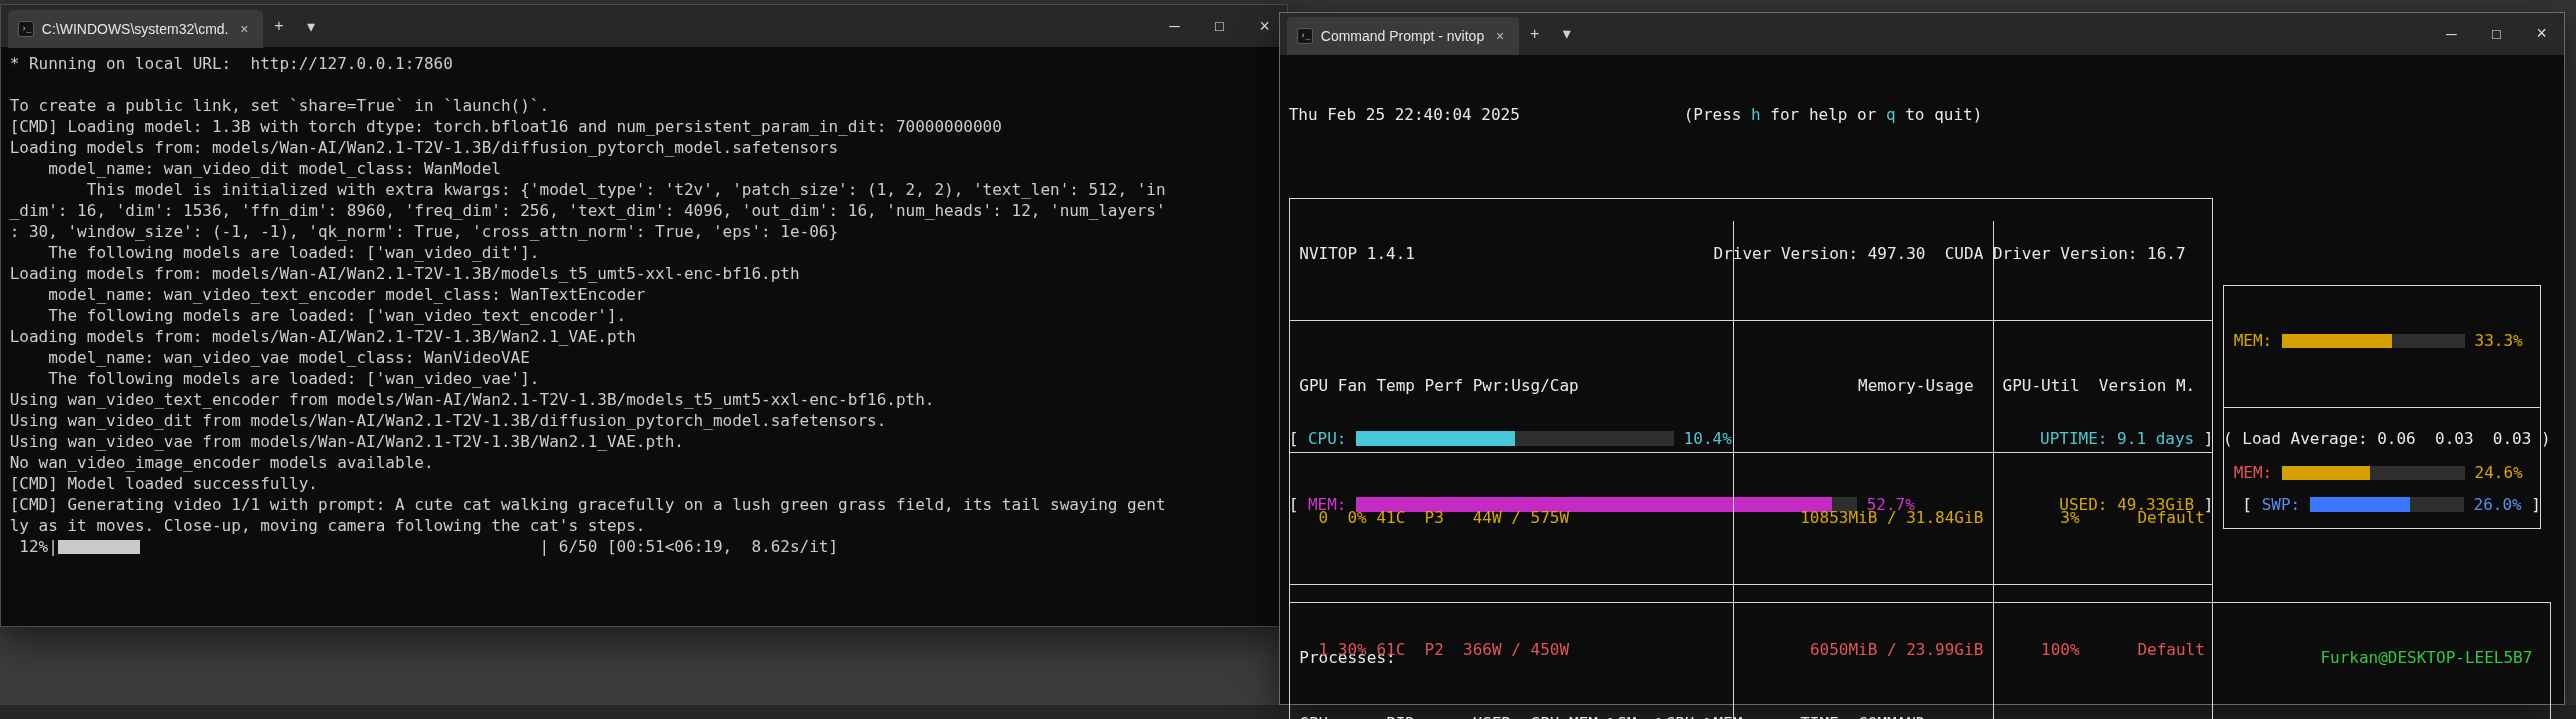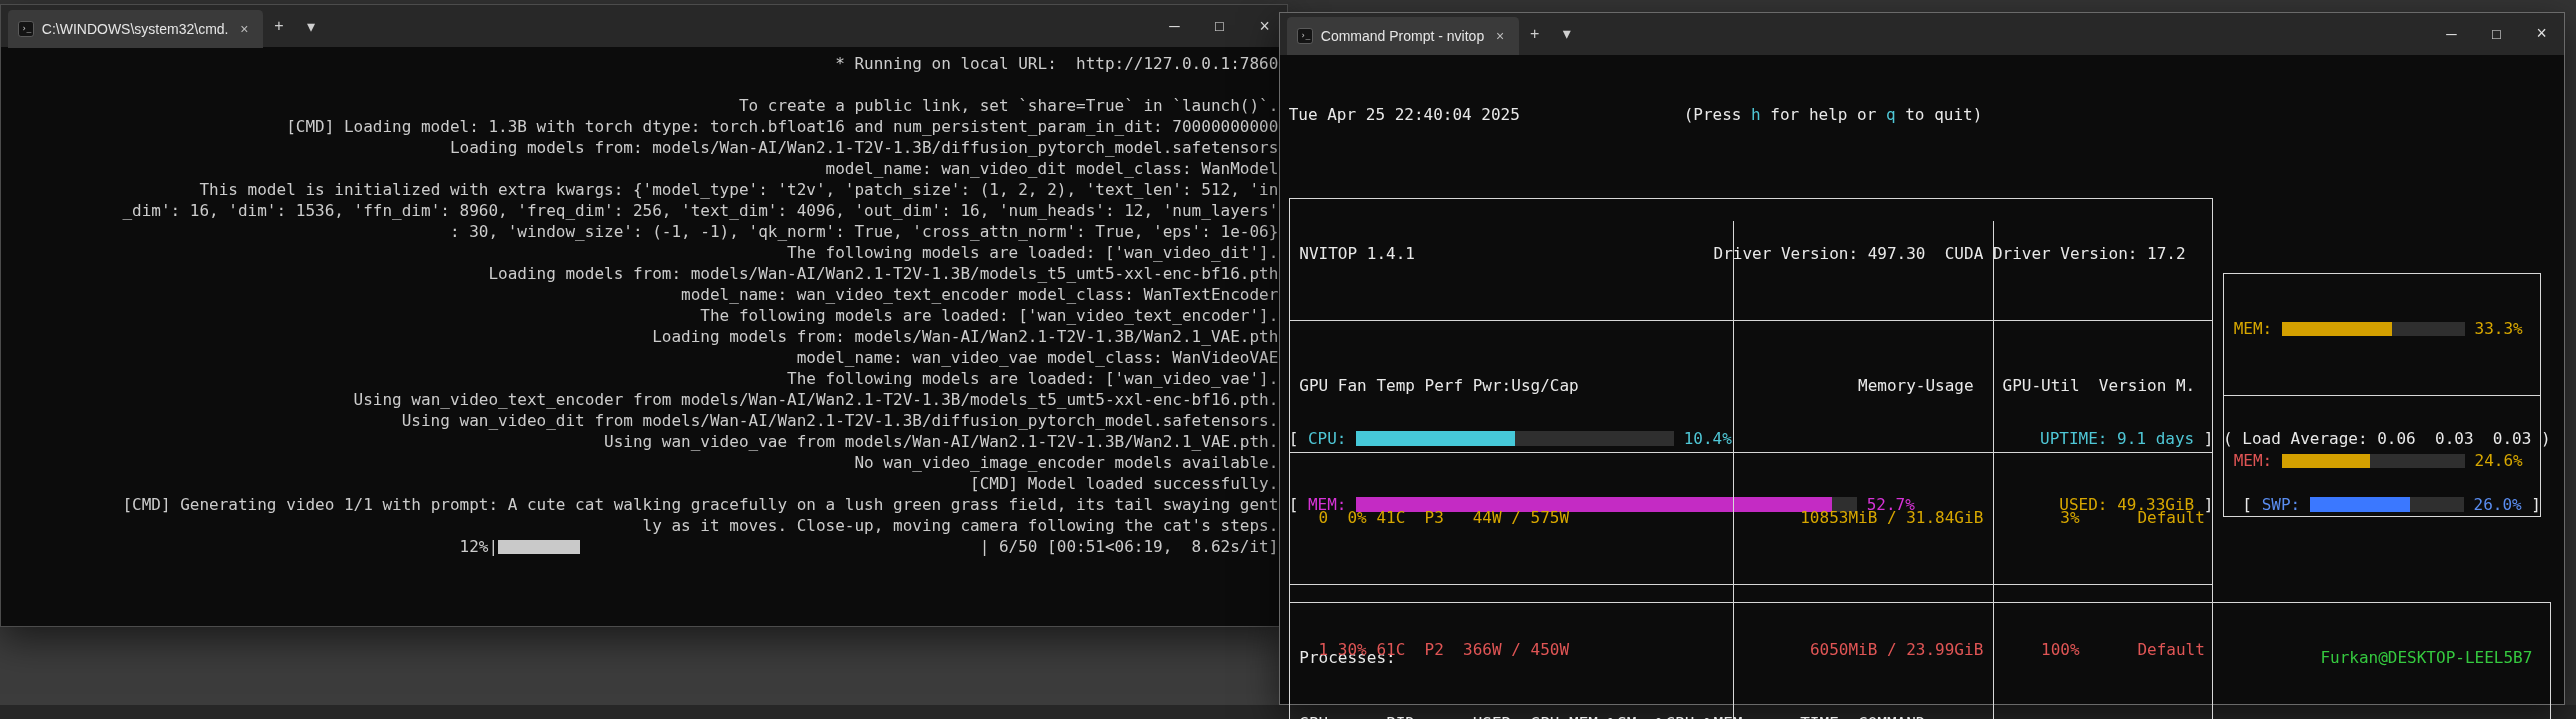--- a/index.html
+++ b/index.html
@@ -17,41 +17,41 @@
   .tab { display:flex; align-items:center; gap:7.3px; background:#3a3a3a; margin:4.4px 0 0 7.3px; padding:0 10.2px; border-radius:4.4px 4.4px 0 0; min-width:218px; max-width:306px; height:38px; }
   .tabicon { width:16px; height:16px; background:#141414; border:0.7px solid #5a5a5a; border-radius:2.9px; color:#ddd; font-size:8px; line-height:14.6px; text-align:center; font-family:"DejaVu Sans Mono", monospace; flex:0 0 auto; }
   .tabtitle { color:#e6e6e6; font-size:14px; white-space:nowrap; overflow:hidden; flex:1 1 auto; }
   .tabclose { color:#bdbdbd; font-size:14px; padding:1.5px 4.4px; border-radius:2.9px; flex:0 0 auto; }
   .tbbtn { color:#cfcfcf; font-size:16px; width:32px; display:flex; align-items:center; justify-content:center; }
   .wincontrols { margin-left:auto; display:flex; }
   .wc { width:45px; display:flex; align-items:center; justify-content:center; color:#e0e0e0; font-size:14.6px; }
   .wc.close { font-size:17.5px; }
 
   .termbody { font-family:"DejaVu Sans Mono", monospace; font-size:16px; color:#cccccc; padding:5.8px 8.7px; white-space:pre; overflow:hidden; }
-  .left .termbody  { line-height:21px;text-align:right; }
+  .left .termbody  { line-height:21px; }
   .right .termbody { line-height:22px; }
   .left  .tline { height:21px; white-space:pre; }
   .right .tline { height:22px; white-space:pre; }
 
   .c-fg  { color:#cccccc; }
   .c-wht { color:#e9e9e9; }
   .c-yel { color:#d7a700; }
   .c-red { color:#e05555; }
   .c-cyn { color:#4fc7d6; }
   .c-mag { color:#d633d6; }
   .c-grn { color:#35c93f; }
   .c-blu { color:#5a8df0;margin-top:13px; }
 
   .bar { display:inline-block; height:14.6px; vertical-align:-2.2px; }
 
   .topline { margin-bottom:5.8px; }
   .devicewrap { position:relative; height:156px; margin-bottom:7.3px; }
   .panel { border:0.7px solid #d8d8d8; }
   .panel.device { width:96ch; position:absolute; left:0; top:0; }
-  .panel.gauges { width:33ch; position:absolute; left:97ch; top:75px; }
+  .panel.gauges { width:33ch; position:absolute; left:97ch; top:87px; }
   .sep { height:22px; position:relative; }
   .sep::after { content:""; position:absolute; left:0; right:0; top:50%; border-top:0.7px solid #d8d8d8; }
   .vdiv { position:absolute; top:22px; bottom:0; width:0.7px; background:#d8d8d8; }
   .vdiv.v1 { left:46ch; } .vdiv.v2 { left:73ch; }
   .panel.procs { width:131ch; margin-top:20.4px; }
 </style>
 </head>
 <body>
 
 <div class="desk-lower"></div>
@@ -84,25 +84,25 @@
     </div>
     <div class="tbbtn">+</div>
     <div class="tbbtn">▾</div>
     <div class="wincontrols">
       <div class="wc">─</div>
       <div class="wc">□</div>
       <div class="wc close">×</div>
     </div>
   </div>
   <div class="termbody">
-    <div class="tline topline"><span class="c-wht">Tue Apr 25 22:40:04 2025</span><span class="c-fg">                 </span><span class="c-wht">(Press </span><span class="c-cyn">h</span><span class="c-wht"> for help or </span><span class="c-cyn">q</span><span class="c-wht"> to quit)</span></div>
+    <div class="tline topline"><span class="c-wht">Thu Feb 25 22:40:04 2025</span><span class="c-fg">                 </span><span class="c-wht">(Press </span><span class="c-cyn">h</span><span class="c-wht"> for help or </span><span class="c-cyn">q</span><span class="c-wht"> to quit)</span></div>
 
     <div class="devicewrap">
       <div class="panel device">
-        <div class="tline"><span class="c-wht"> NVITOP 1.4.1</span><span class="c-fg">                               </span><span class="c-wht">Driver Version: 497.30</span><span class="c-fg">  </span><span class="c-wht">CUDA Driver Version: 17.2</span></div>
+        <div class="tline"><span class="c-wht"> NVITOP 1.4.1</span><span class="c-fg">                               </span><span class="c-wht">Driver Version: 497.30</span><span class="c-fg">  </span><span class="c-wht">CUDA Driver Version: 16.7</span></div>
         <div class="sep"></div>
         <div class="tline"><span class="c-wht"> GPU Fan Temp Perf Pwr:Usg/Cap</span><span class="c-fg">                             </span><span class="c-wht">Memory-Usage</span><span class="c-fg">   </span><span class="c-wht">GPU-Util  Version M.</span></div>
         <div class="sep"></div>
         <div class="tline"><span class="c-yel">   0  0% 41C  P3   44W / 575W</span><span class="c-fg">                        </span><span class="c-yel">10853MiB / 31.84GiB</span><span class="c-fg">        </span><span class="c-yel">3%</span><span class="c-fg">      </span><span class="c-yel">Default</span></div>
         <div class="sep"></div>
         <div class="tline"><span class="c-red">   1 30% 61C  P2  366W / 450W</span><span class="c-fg">                         </span><span class="c-red">6050MiB / 23.99GiB</span><span class="c-fg">      </span><span class="c-red">100%</span><span class="c-fg">      </span><span class="c-red">Default</span></div>
         <div class="vdiv v1"></div>
         <div class="vdiv v2"></div>
       </div>
       <div class="panel gauges">

